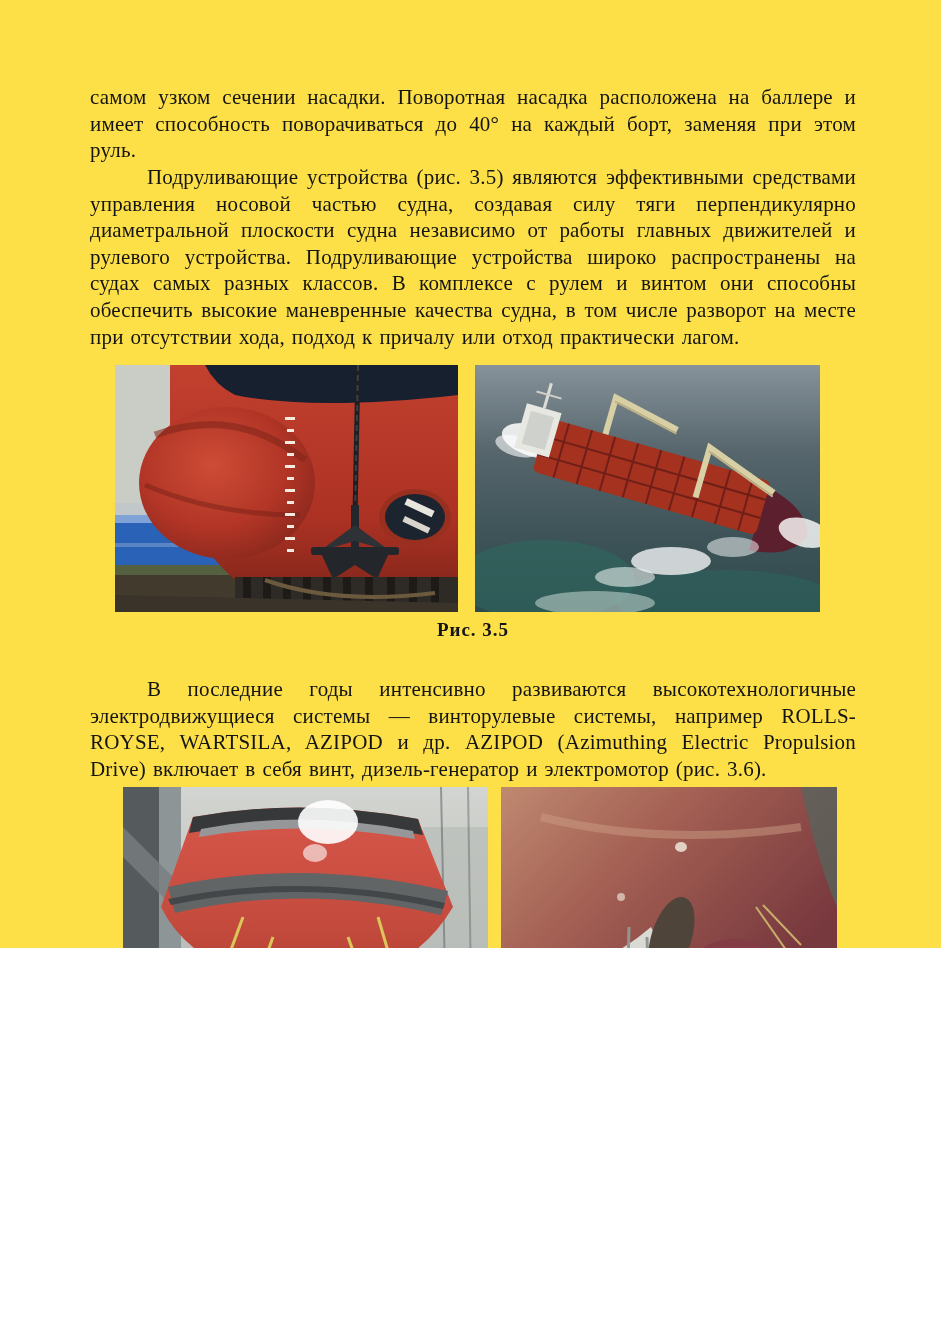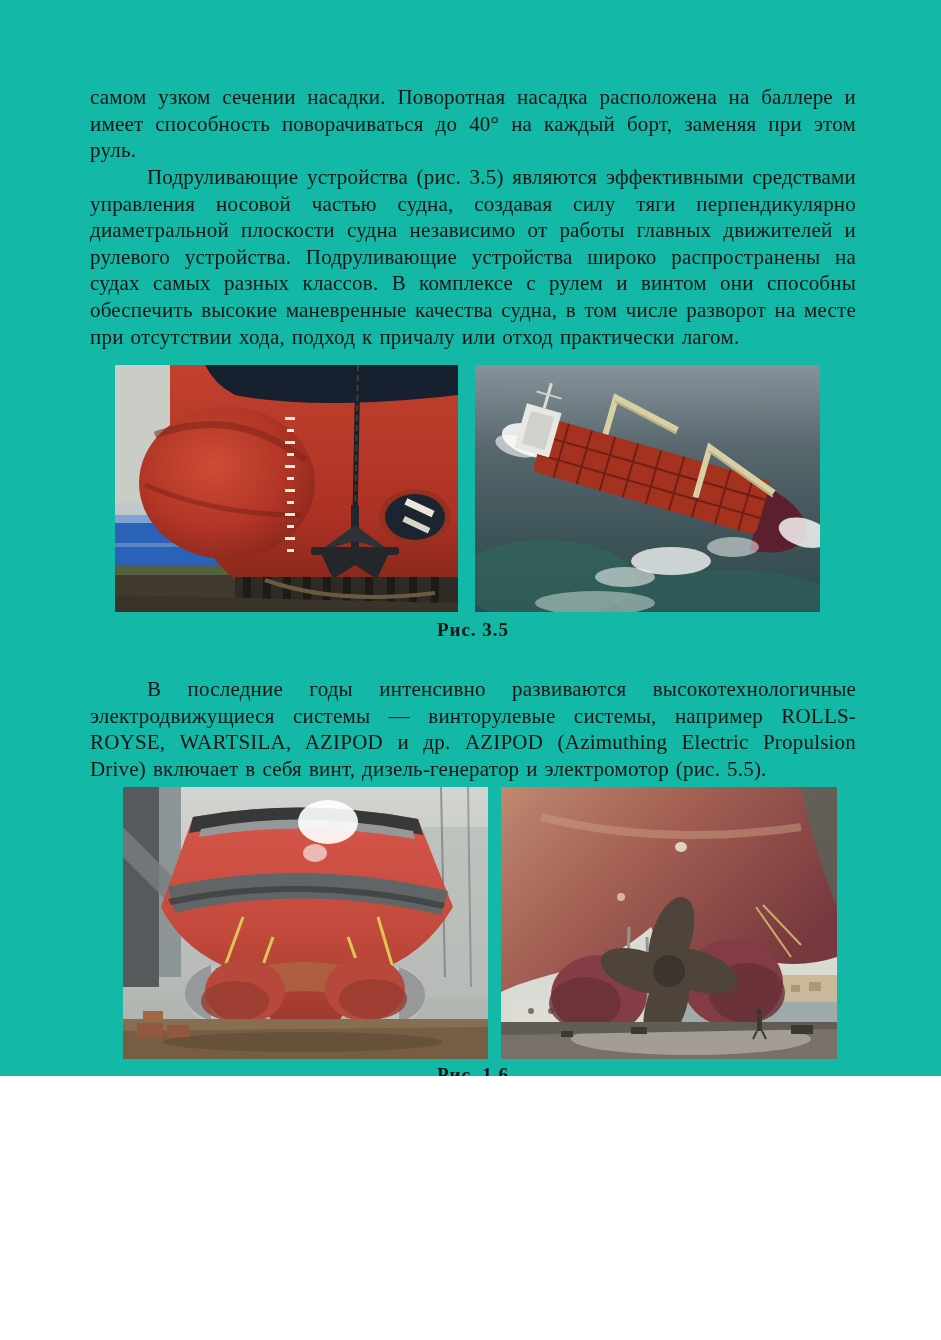--- a/index.html
+++ b/index.html
@@ -1,17 +1,17 @@
 <!DOCTYPE html>
 <html lang="ru"><head>
 <meta charset="utf-8">
 <style>
   html,body{margin:0;padding:0;background:#ffffff;}
   #page{
-    position:relative;width:941px;height:1076px;background:#14b8a6;
+    position:relative;width:941px;height:948px;background:#fde047;
     overflow:hidden;font-family:"Liberation Serif","DejaVu Serif",serif;color:#141414;
   }
   .para{
     position:absolute;left:90px;width:766px;
     font-size:21px;line-height:26.6px;text-align:justify;
     word-spacing:1.5px;letter-spacing:0.2px;z-index:3;
   }
   .indent{text-indent:57px;}
   .figrow{position:absolute;display:flex;z-index:2;}
   .cap{
@@ -158,21 +158,21 @@
       </g>
       <ellipse cx="196" cy="196" rx="40" ry="14" fill="#ffffff" opacity="0.75"></ellipse>
       <ellipse cx="150" cy="212" rx="30" ry="10" fill="#e9f0ee" opacity="0.6"></ellipse>
       <ellipse cx="258" cy="182" rx="26" ry="10" fill="#ffffff" opacity="0.5"></ellipse>
       <ellipse cx="120" cy="238" rx="60" ry="12" fill="#d7e4de" opacity="0.5"></ellipse>
     </svg>
   </div>
 
   <div class="cap bold" style="top:619px">Рис. 3.5</div>
 
-  <div class="para indent" style="top:676px">В последние годы интенсивно развиваются высокотехнологичные электродвижущиеся системы — винторулевые системы, например ROLLS-ROYSE, WARTSILA, AZIPOD и др. AZIPOD (Azimuthing Electric Propulsion Drive) включает в себя винт, дизель-генератор и электромотор (рис. 5.5).</div>
+  <div class="para indent" style="top:676px">В последние годы интенсивно развиваются высокотехнологичные электродвижущиеся системы — винторулевые системы, например ROLLS-ROYSE, WARTSILA, AZIPOD и др. AZIPOD (Azimuthing Electric Propulsion Drive) включает в себя винт, дизель-генератор и электромотор (рис. 3.6).</div>
 
   <div class="figrow" style="top:787px;left:123px;gap:13px">
     <svg width="365" height="272" viewBox="0 0 365 272">
       <defs>
         <linearGradient id="mist" x1="0" y1="0" x2="0" y2="1">
           <stop offset="0%" stop-color="#cfd2cd"></stop>
             <stop offset="100%" stop-color="#a4a8a4"></stop>
         </linearGradient>
         <linearGradient id="hullC" x1="0" y1="0" x2="0" y2="1">
           <stop offset="0%" stop-color="#d4493c"></stop>

